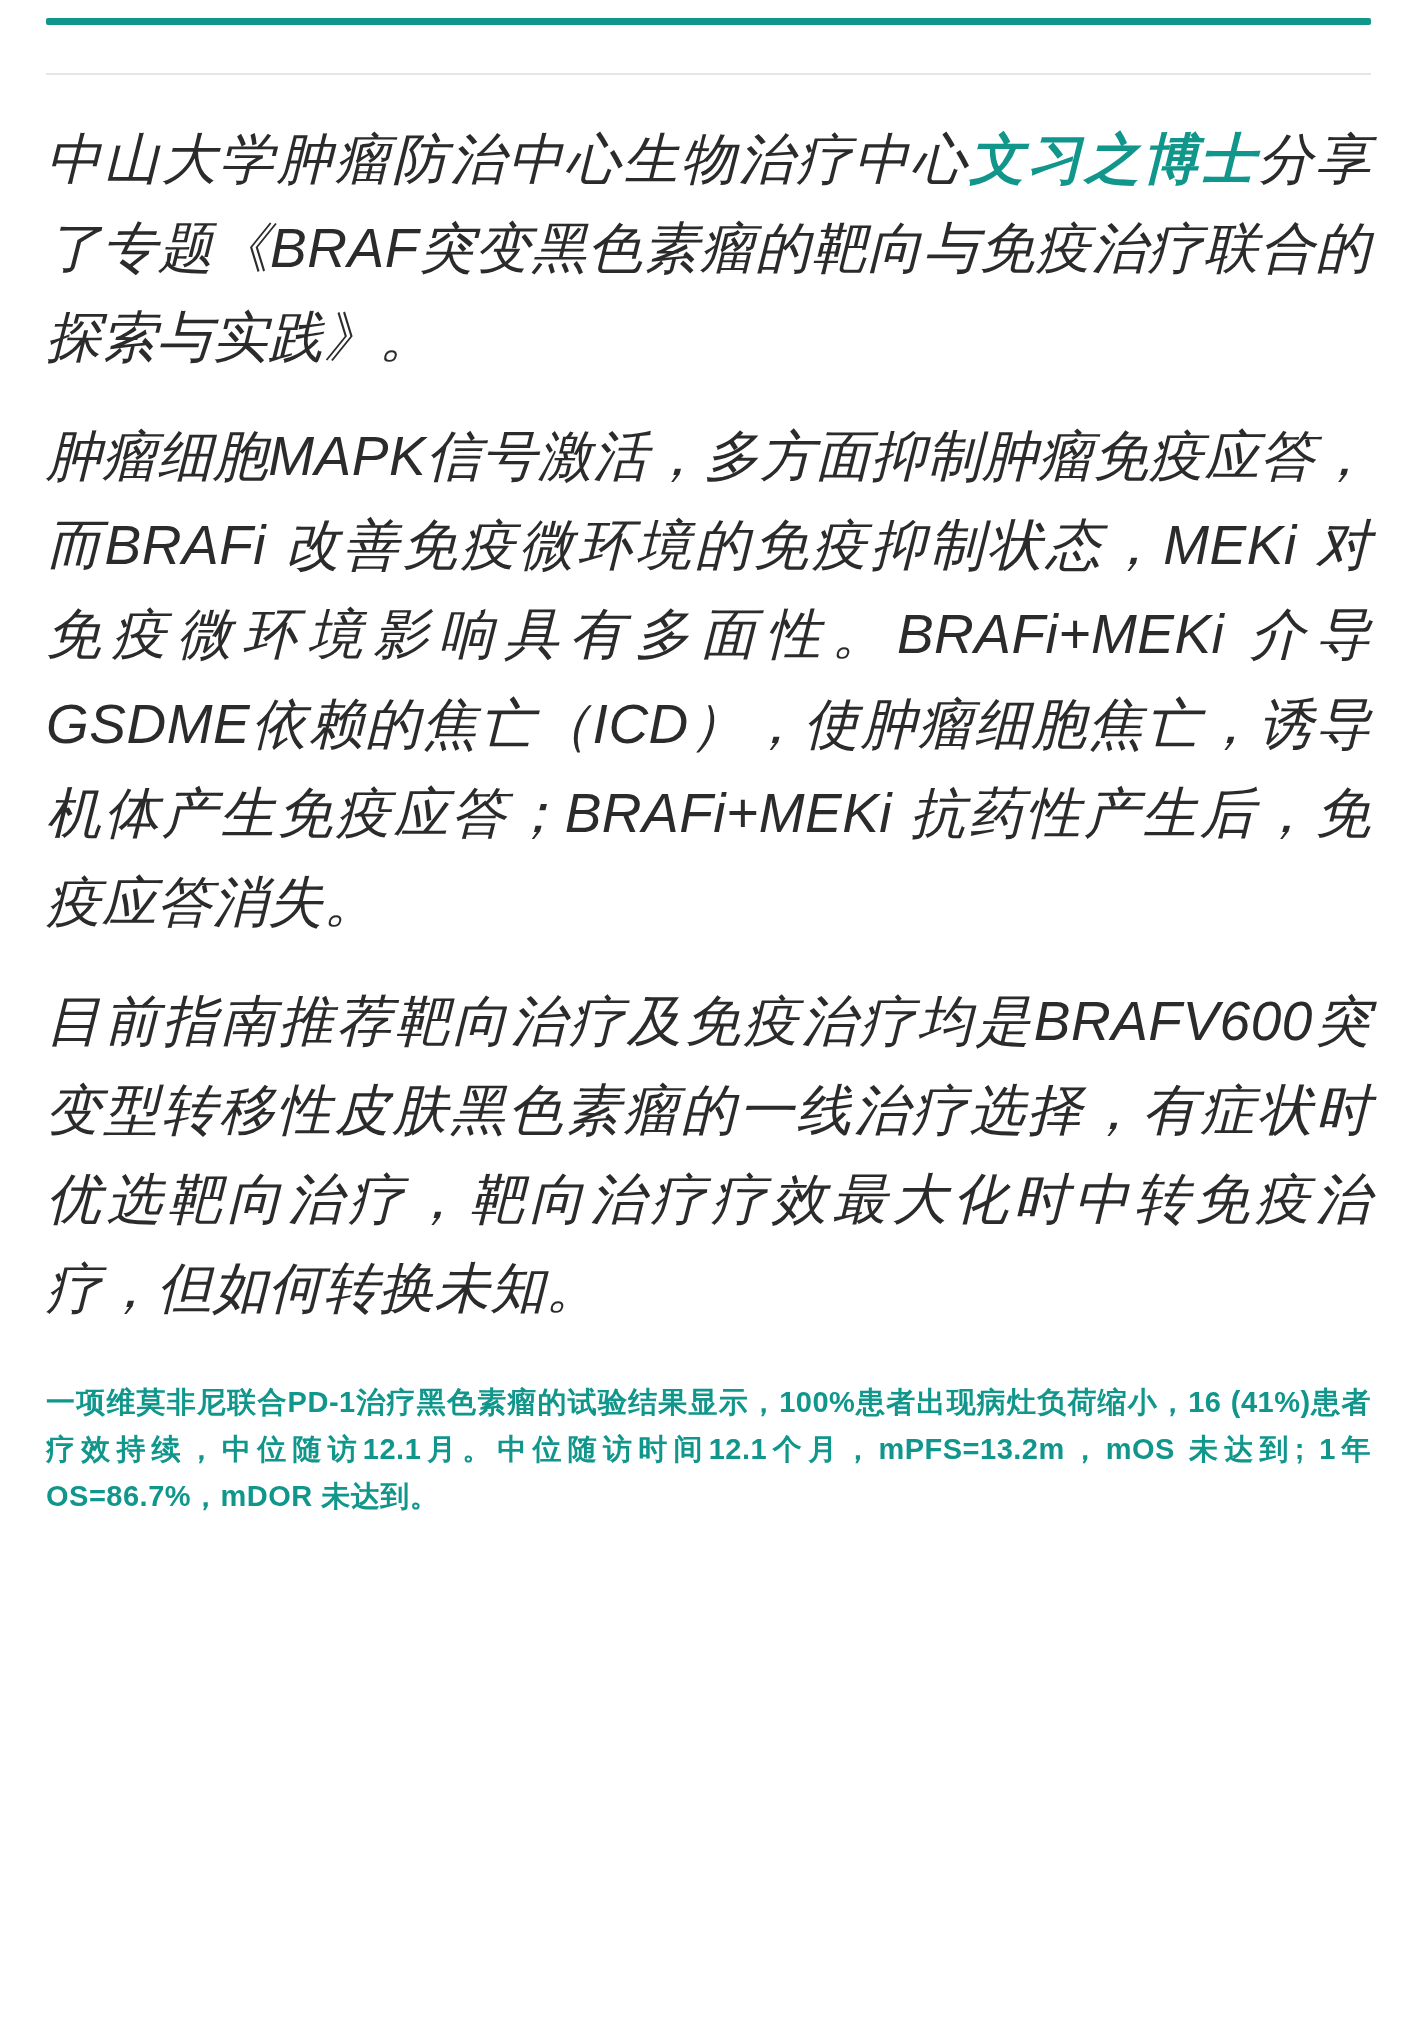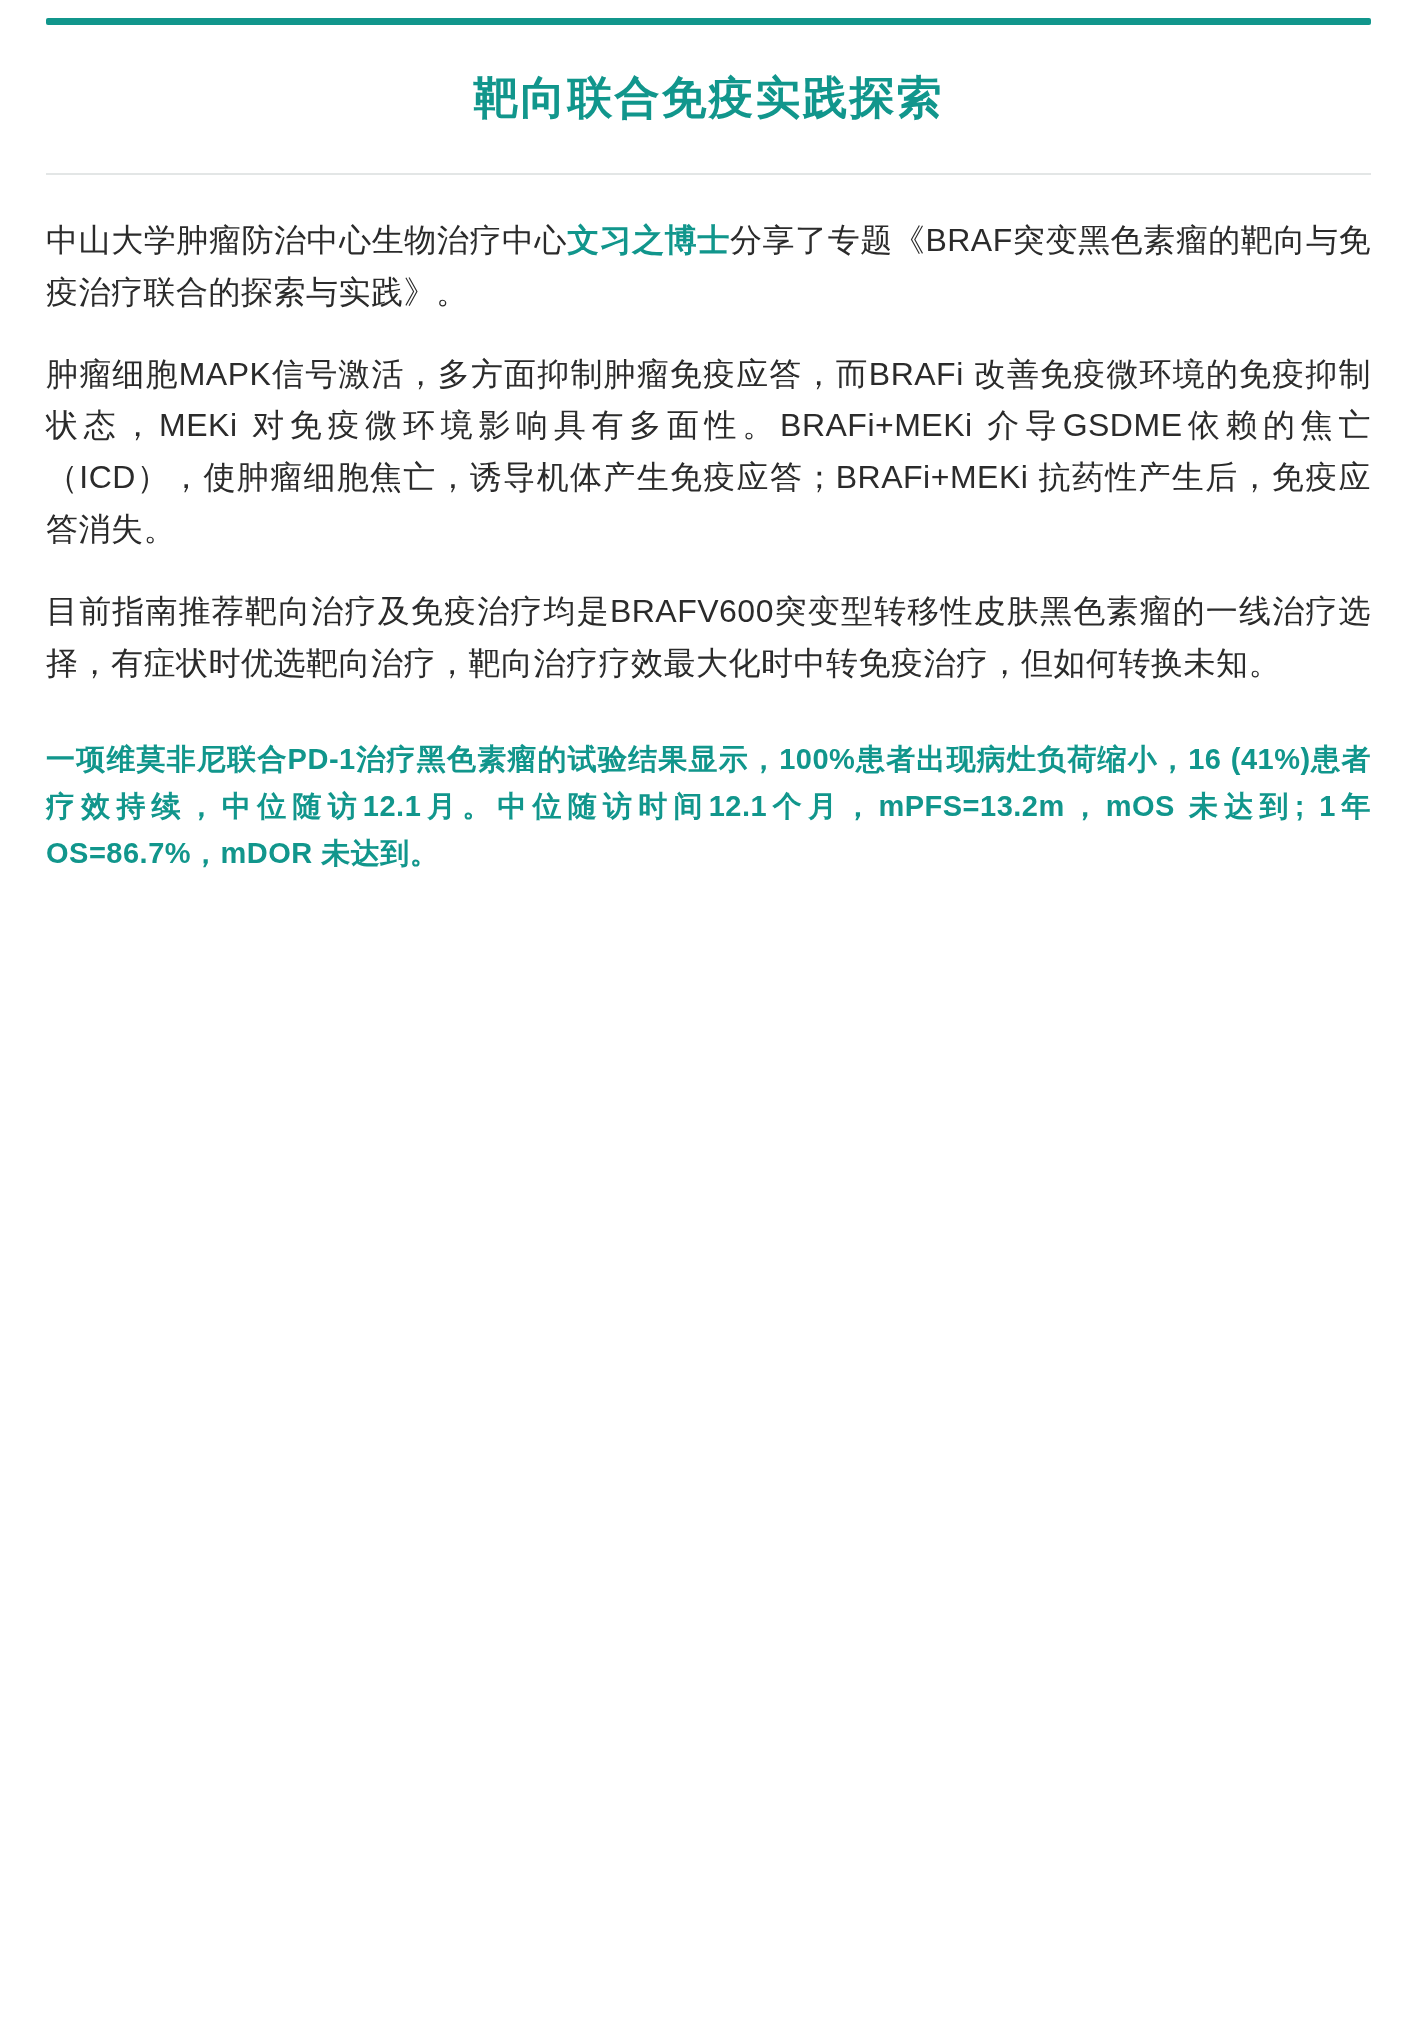--- a/index.html
+++ b/index.html
@@ -37,26 +37,27 @@
   .title-divider {
     margin: 48px 46px 0 46px;
     height: 2px;
     background: #e3e6e6;
   }
   .body {
     margin: 0 46px;
     padding-top: 18px;
   }
   p.para {
-    font-size: 32px;
+    font-size: 55px;
     line-height: 1.62;
     margin: 30px 0 0 0;
     text-align: justify;
     letter-spacing: 0.5px;
     color: #2b2b2b;
+    font-style: italic;
   }
   p.para:first-child {
     margin-top: 22px;
   }
   .accent-name {
     color: #11968c;
     font-weight: bold;
   }
   p.highlight {
     color: #11968c;
@@ -68,21 +69,20 @@
     letter-spacing: 0.5px;
   }
 </style>
 </head>
 <body>
 
 <div class="page">
 
   <div class="top-rule"></div>
 
-  <h1 class="title">靶向联合免疫实践探索</h1>
 
   <div class="title-divider"></div>
 
   <div class="body">
 
     <p class="para">
       <span>中山大学肿瘤防治中心生物治疗中心</span><span class="accent-name">文习之博士</span><span>分享了专题《BRAF突变黑色素瘤的靶向与免疫治疗联合的探索与实践》。</span>
     </p>
 
     <p class="para">肿瘤细胞MAPK信号激活，多方面抑制肿瘤免疫应答，而BRAFi 改善免疫微环境的免疫抑制状态，MEKi 对免疫微环境影响具有多面性。BRAFi+MEKi 介导GSDME依赖的焦亡（ICD），使肿瘤细胞焦亡，诱导机体产生免疫应答；BRAFi+MEKi 抗药性产生后，免疫应答消失。</p>

